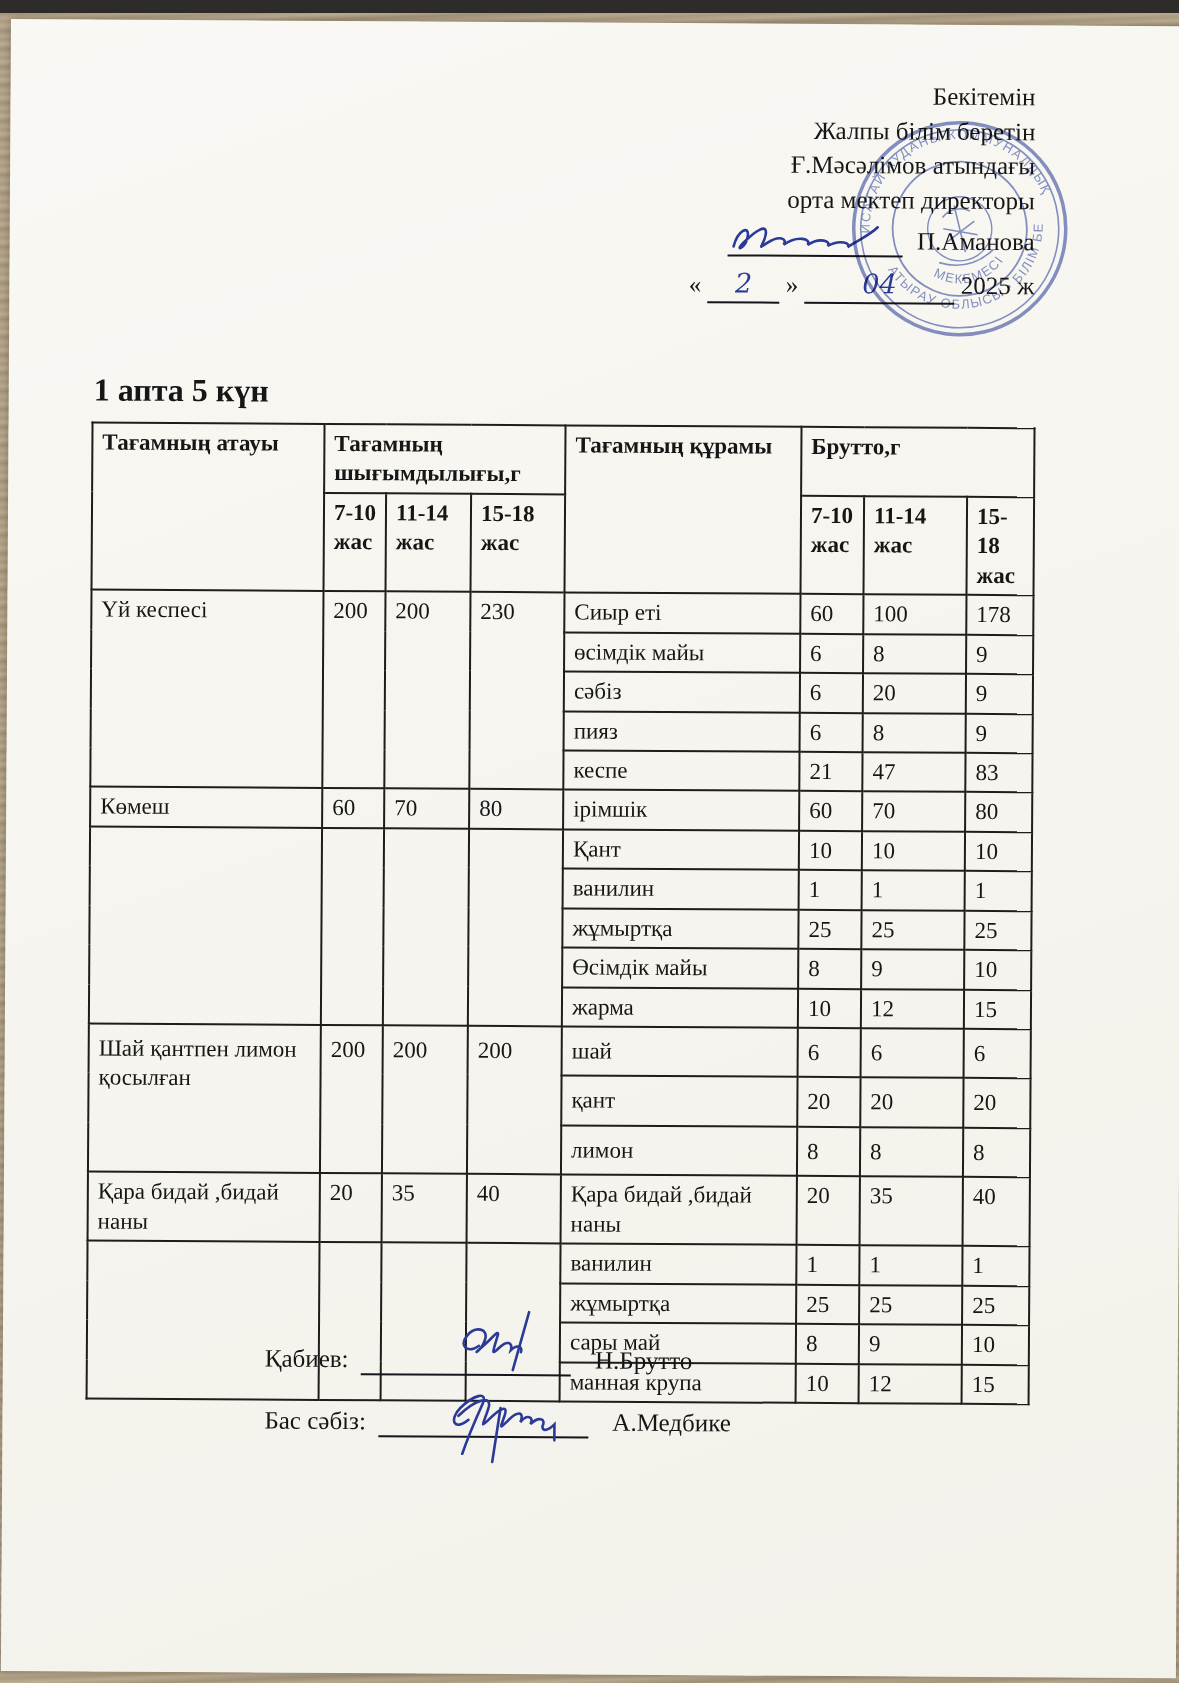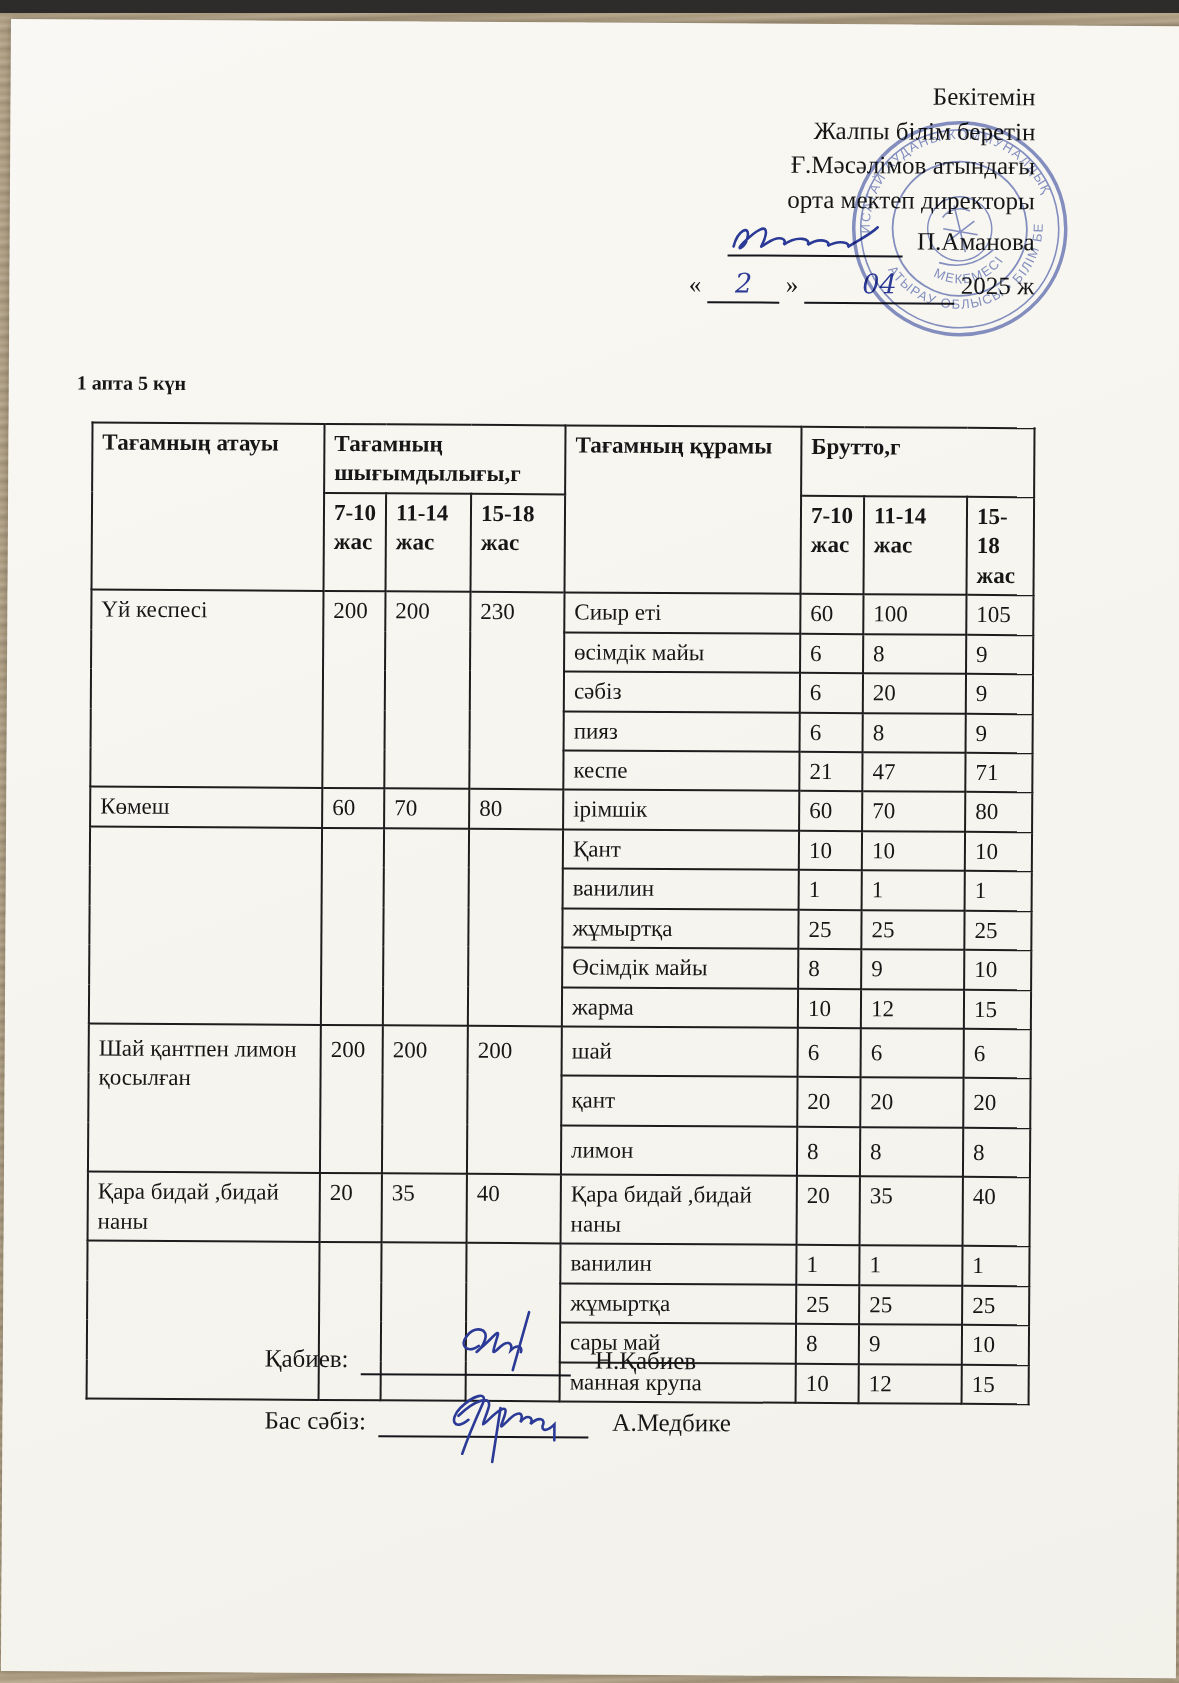--- a/index.html
+++ b/index.html
@@ -37,21 +37,21 @@
   .u{display:inline-block; border-bottom:2px solid #15151c; text-align:center;}
   .u-day{width:72px;}
   .u-month{width:150px;}
   
   .stamp{
     position:absolute; left:838px; top:92px; width:224px; height:224px;
     z-index:3; mix-blend-mode:multiply; opacity:.62;
     transform:rotate(-14deg);
   }
   
-  .week-title{position:absolute; left:68px; top:352px; font-size:20px; font-weight:bold;}
+  .week-title{position:absolute; left:85px; top:352px; font-size:32px; font-weight:bold;}
   
   .menu-table{
     position:absolute; left:83px; top:402px; width:942px;
     border-collapse:collapse; table-layout:fixed;
     font-size:23px; line-height:1.28;
   }
   .menu-table th,.menu-table td{
     border:2px solid #1d1d1d; padding:4px 6px 4px 9px;
     vertical-align:top; text-align:left; font-weight:normal;
     overflow:hidden;
@@ -158,21 +158,21 @@
       </thead>
       <tbody>
           <tr>
             <td rowspan="5" class="cell-dish">Үй кеспесі</td>
             <td rowspan="5" class="cell-num">200</td>
             <td rowspan="5" class="cell-num">200</td>
             <td rowspan="5" class="cell-num">230</td>
             <td class="cell-ing">Сиыр еті</td>
             <td class="cell-num">60</td>
             <td class="cell-num">100</td>
-            <td class="cell-num">105</td>
+            <td class="cell-num">178</td>
           </tr>
           <tr>
             <td class="cell-ing">өсімдік майы</td>
             <td class="cell-num">6</td>
             <td class="cell-num">8</td>
             <td class="cell-num">9</td>
           </tr>
           <tr>
             <td class="cell-ing">сәбіз</td>
             <td class="cell-num">6</td>
@@ -182,21 +182,21 @@
           <tr>
             <td class="cell-ing">пияз</td>
             <td class="cell-num">6</td>
             <td class="cell-num">8</td>
             <td class="cell-num">9</td>
           </tr>
           <tr>
             <td class="cell-ing">кеспе</td>
             <td class="cell-num">21</td>
             <td class="cell-num">47</td>
-            <td class="cell-num">71</td>
+            <td class="cell-num">83</td>
           </tr>
           <tr>
             <td class="cell-dish">Көмеш</td>
             <td class="cell-num">60</td>
             <td class="cell-num">70</td>
             <td class="cell-num">80</td>
             <td class="cell-ing">ірімшік</td>
             <td class="cell-num">60</td>
             <td class="cell-num">70</td>
             <td class="cell-num">80</td>
@@ -299,21 +299,21 @@
     </table>
 
     <div class="foot-row foot-medbike">
       <span>Қабиев:</span>
       <span class="foot-line">
         <svg width="210" height="70" viewBox="0 0 210 70" style="left:40px; bottom:-4px;">
           <path class="ink" d="M78,38 C66,46 58,38 66,28 C74,18 88,20 84,32 C80,44 70,48 80,40 C92,30 100,18 96,30 C92,44 90,48 98,40 C106,32 112,34 110,42 C116,36 122,38 120,44"></path>
           <path class="ink" d="M128,4 L112,62"></path>
         </svg>
       </span>
-      <span>Н.Қабиев</span>
+      <span>Н.Брутто</span>
     </div>
     <div class="foot-row foot-cook">
       <span>Бас сәбіз:</span>
       <span class="foot-line">
         <svg width="210" height="84" viewBox="0 0 210 84" style="left:30px; bottom:-28px;">
           <path class="ink" d="M60,40 C46,52 40,40 52,28 C64,16 80,10 74,24 C66,42 58,62 54,74 M50,36 C66,20 84,14 80,28 C76,42 70,50 80,40 C92,28 100,24 96,36 C92,48 90,50 100,40 C110,30 116,32 112,42 C118,34 126,36 122,44 C130,36 138,38 134,46 C134,52 140,50 146,44 L146,60"></path>
           <path class="ink" d="M92,28 L84,82"></path>
         </svg>
       </span>
       <span>А.Медбике</span>

